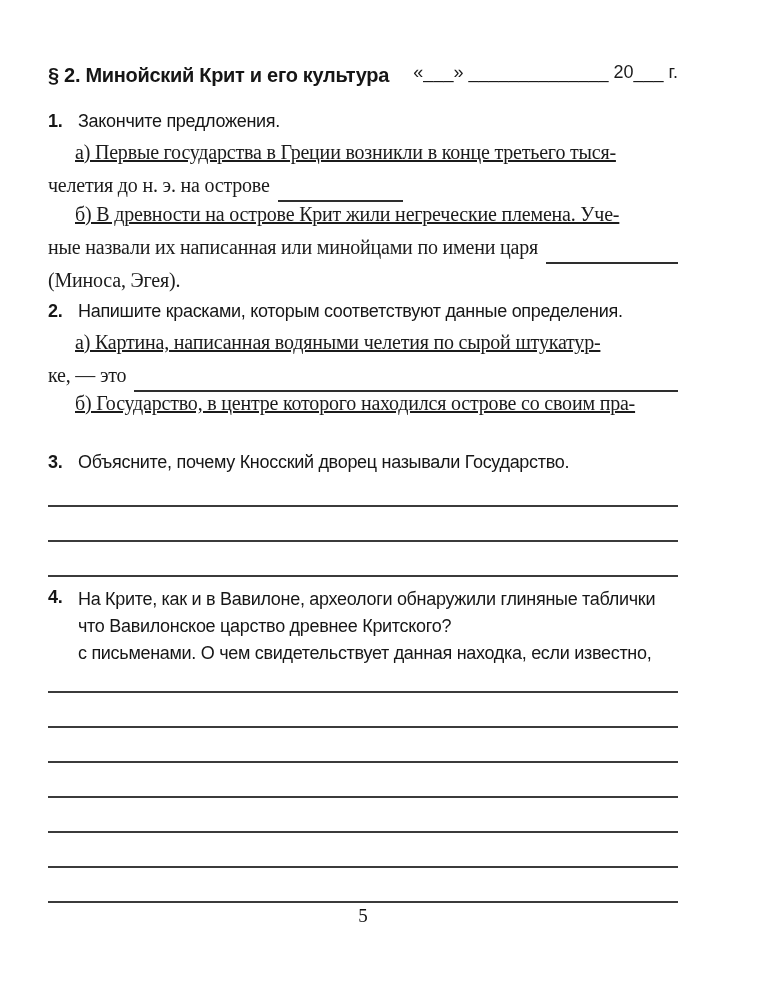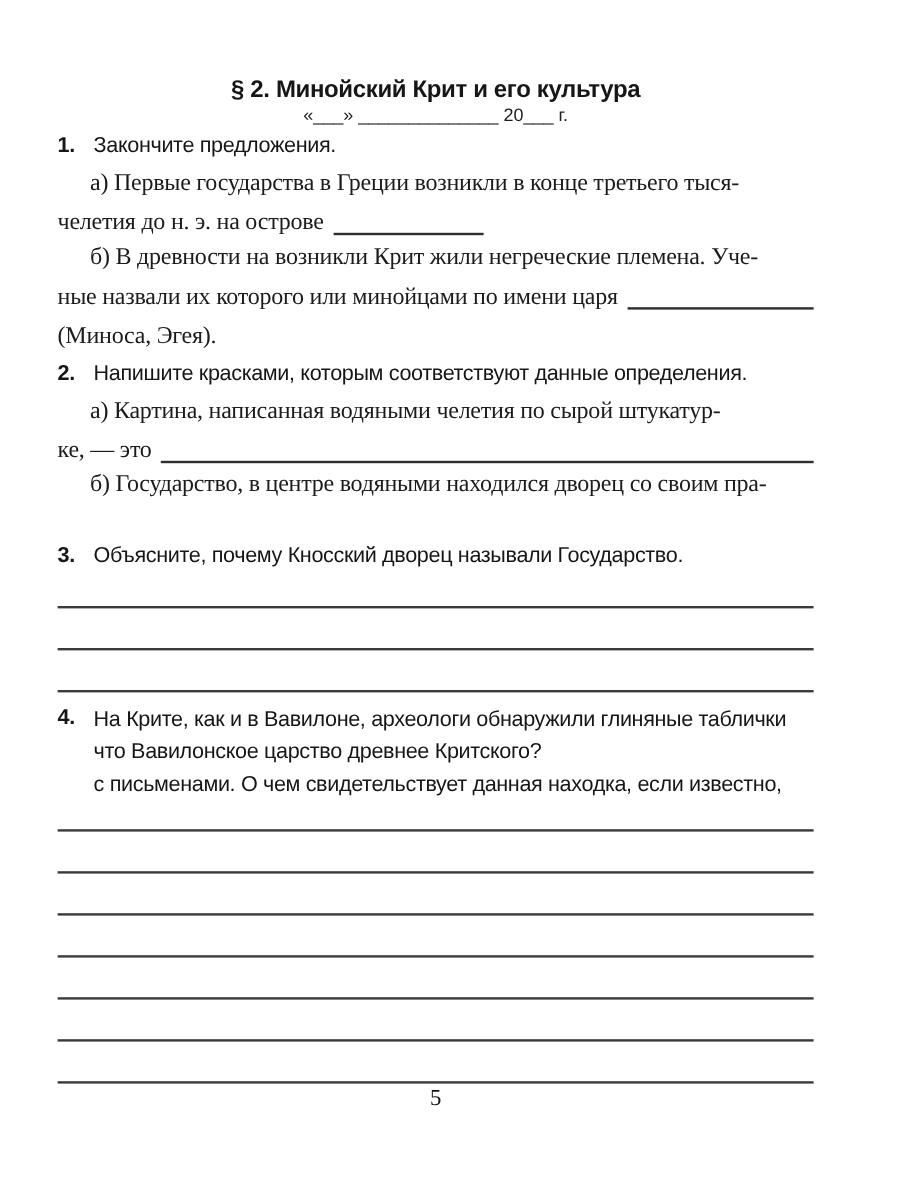--- a/index.html
+++ b/index.html
@@ -7,41 +7,41 @@
     position:relative;
     width:768px;height:1000px;
     background:#ffffff;
     font-family:"Liberation Sans",sans-serif;
     color:#161616;
     overflow:hidden;
   }
   .abs{position:absolute;left:48px;right:90px;}
 
   
-  .header-row{display:flex;justify-content:space-between;align-items:center;flex-direction:column;}
+  .header-row{display:flex;justify-content:space-between;align-items:flex-start;}
   .section-title{
     font-size:20px;font-weight:bold;letter-spacing:-0.3px;
     margin:0;line-height:26px;white-space:nowrap;
   }
   .date-line{
-    font-size:15px;letter-spacing:0;white-space:nowrap;color:#1c1c1c;
+    font-size:18px;letter-spacing:0;white-space:nowrap;color:#1c1c1c;
   }
 
   
   .prompt{display:flex;line-height:22px;font-size:18px;letter-spacing:-0.3px;}
   .prompt .num{flex:0 0 30px;font-weight:bold;}
   .prompt .ptext{flex:1;}
   .prompt .ptext .pline{white-space:nowrap;line-height:27px;}
   .prompt.single .ptext{white-space:nowrap;}
 
   
   .serif-block{font-family:"Liberation Serif",serif;font-size:20px;letter-spacing:-0.2px;color:#1b1b1b;}
   .serif-line{height:33px;line-height:33px;white-space:nowrap;}
-  .serif-line.indent{padding-left:27px;}
-  .fill-line{display:flex;align-items:flex-start;}
+  .serif-line.indent{padding-left:27px;text-decoration:underline;}
+  .fill-line{display:flex;align-items:flex-end;}
   .fill-line .txt{flex:0 0 auto;}
   .blank{
     height:25px;border-bottom:2px solid #2e2e2e;margin-left:8px;
   }
   .blank.grow{flex:1 1 auto;}
   .blank.fixed{flex:0 0 auto;width:125px;}
 
   
   .answer-line{height:33px;border-bottom:2px solid #3b3b3b;}
 
@@ -68,43 +68,43 @@
 
   <div class="abs serif-block" style="top:136px;">
     <div class="serif-line indent">а) Первые государства в Греции возникли в конце третьего тыся-</div>
     <div class="serif-line fill-line">
       <span class="txt">челетия до н. э. на острове</span>
       <span class="blank fixed"></span>
     </div>
   </div>
 
   <div class="abs serif-block" style="top:198px;">
-    <div class="serif-line indent">б) В древности на возникли Крит жили негреческие племена. Уче-</div>
+    <div class="serif-line indent">б) В древности на острове Крит жили негреческие племена. Уче-</div>
     <div class="serif-line fill-line">
-      <span class="txt">ные назвали их которого или минойцами по имени царя</span>
+      <span class="txt">ные назвали их написанная или минойцами по имени царя</span>
       <span class="blank grow"></span>
     </div>
     <div class="serif-line">(Миноса, Эгея).</div>
   </div>
 
   <div class="abs prompt single" style="top:300px;">
     <span class="num">2.</span>
     <span class="ptext">Напишите красками, которым соответствуют данные определения.</span>
   </div>
 
   <div class="abs serif-block" style="top:326px;">
     <div class="serif-line indent">а) Картина, написанная водяными челетия по сырой штукатур-</div>
     <div class="serif-line fill-line">
       <span class="txt">ке, — это</span>
       <span class="blank grow"></span>
     </div>
   </div>
 
   <div class="abs serif-block" style="top:387px;">
-    <div class="serif-line indent">б) Государство, в центре водяными находился дворец со своим пра-</div>
+    <div class="serif-line indent">б) Государство, в центре которого находился острове со своим пра-</div>
   </div>
 
   <div class="abs prompt single" style="top:451px;">
     <span class="num">3.</span>
     <span class="ptext">Объясните, почему Кносский дворец называли Государство.</span>
   </div>
 
   <div class="abs" style="top:472px;">
       <div class="answer-line"></div>
       <div class="answer-line"></div>

